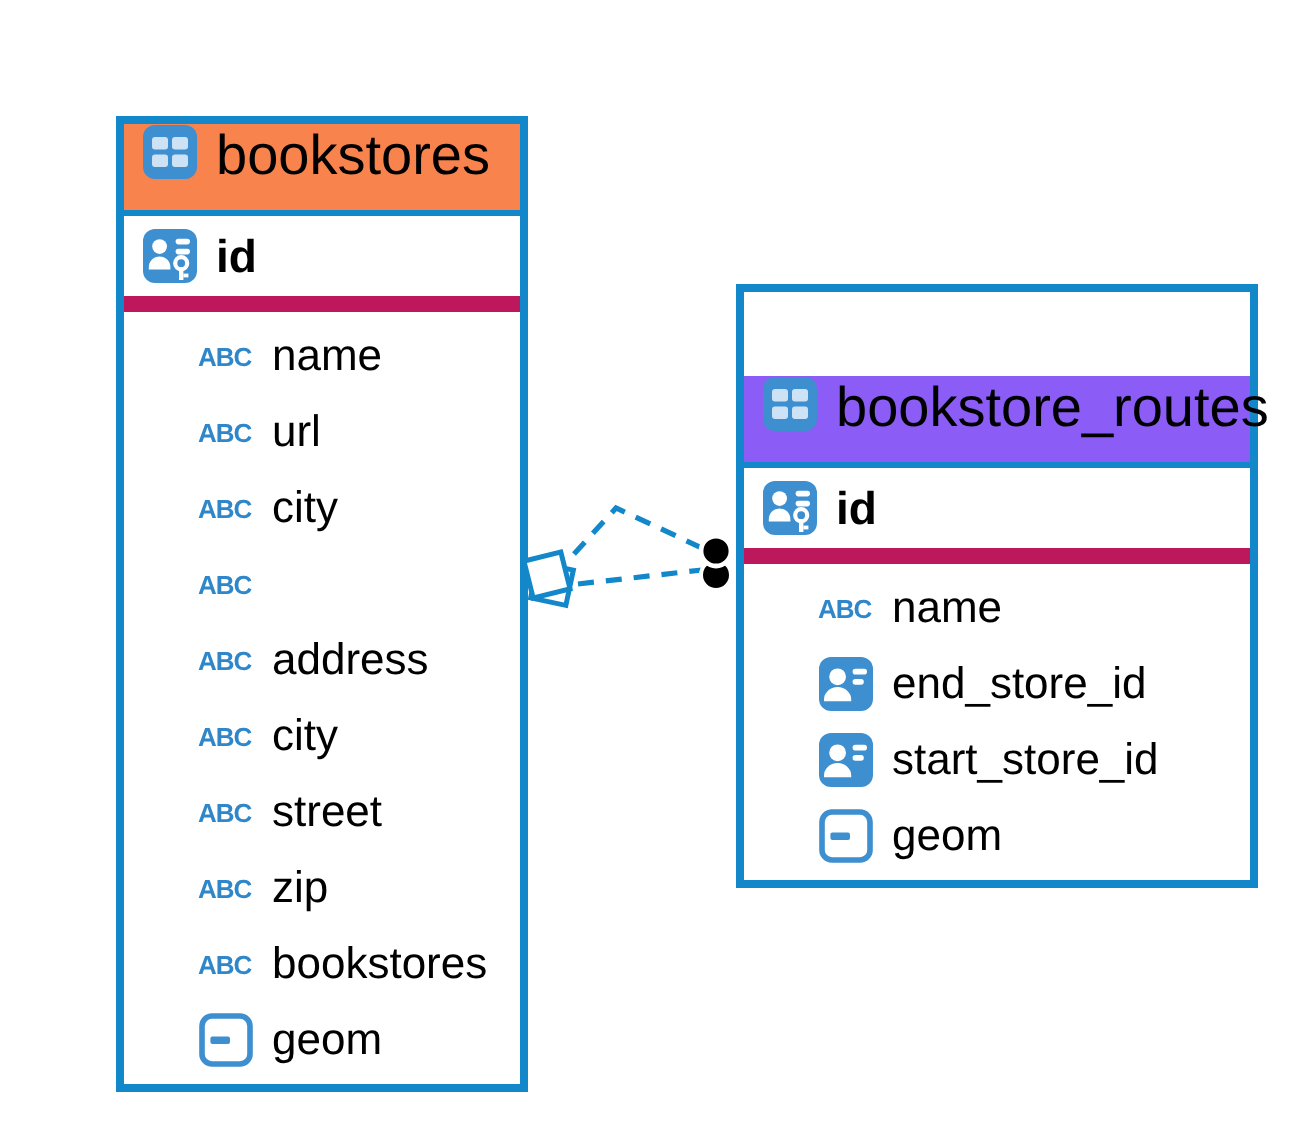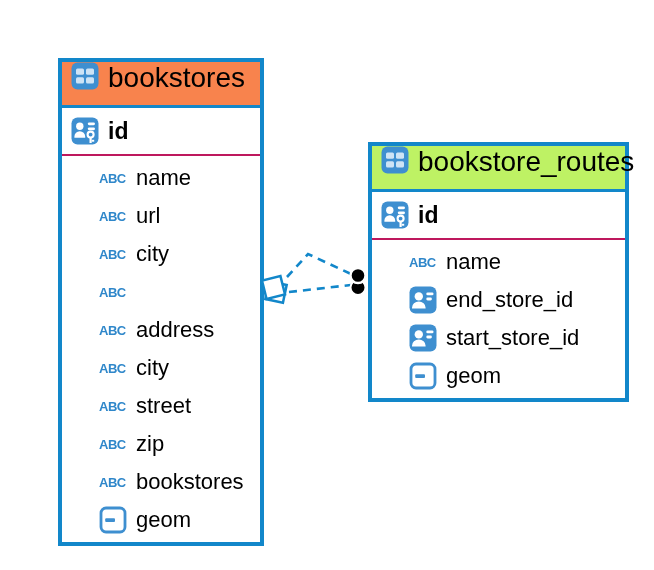--- a/index.html
+++ b/index.html
@@ -14,24 +14,24 @@
     border:4px solid #1287ca;box-sizing:border-box;z-index:1;
   }
   .tbl-left{left:58px;top:58px;width:206px;}
   .tbl-right{left:368px;top:142px;width:261px;}
   .tbl-header{
     display:flex;align-items:flex-start;height:46px;
     padding:0 9px;border-bottom:3px solid #1287ca;
     font-size:28px;box-sizing:border-box;
   }
   .hdr-orange{background:#f8834d;}
-  .hdr-gray{background:#bef264;}
+  .hdr-gray{background:#8b5cf6;margin-top:42px;}
   .pk-row{
     display:flex;align-items:center;height:48px;
-    padding:0 9px;border-bottom:2px solid #be185d;
+    padding:0 9px;border-bottom:8px solid #be185d;
     font-size:23px;font-weight:bold;box-sizing:border-box;background:#fff;
   }
   .fields{padding:3px 0;background:#fff;margin-left:28px;}
   .field-row{
     display:flex;align-items:center;height:38px;
     padding:0 9px;font-size:22px;box-sizing:border-box;
   }
   .icon28{width:28px;height:28px;flex:0 0 auto;margin-right:9px;display:block;}
   .abc{
     width:28px;flex:0 0 auto;margin-right:9px;

